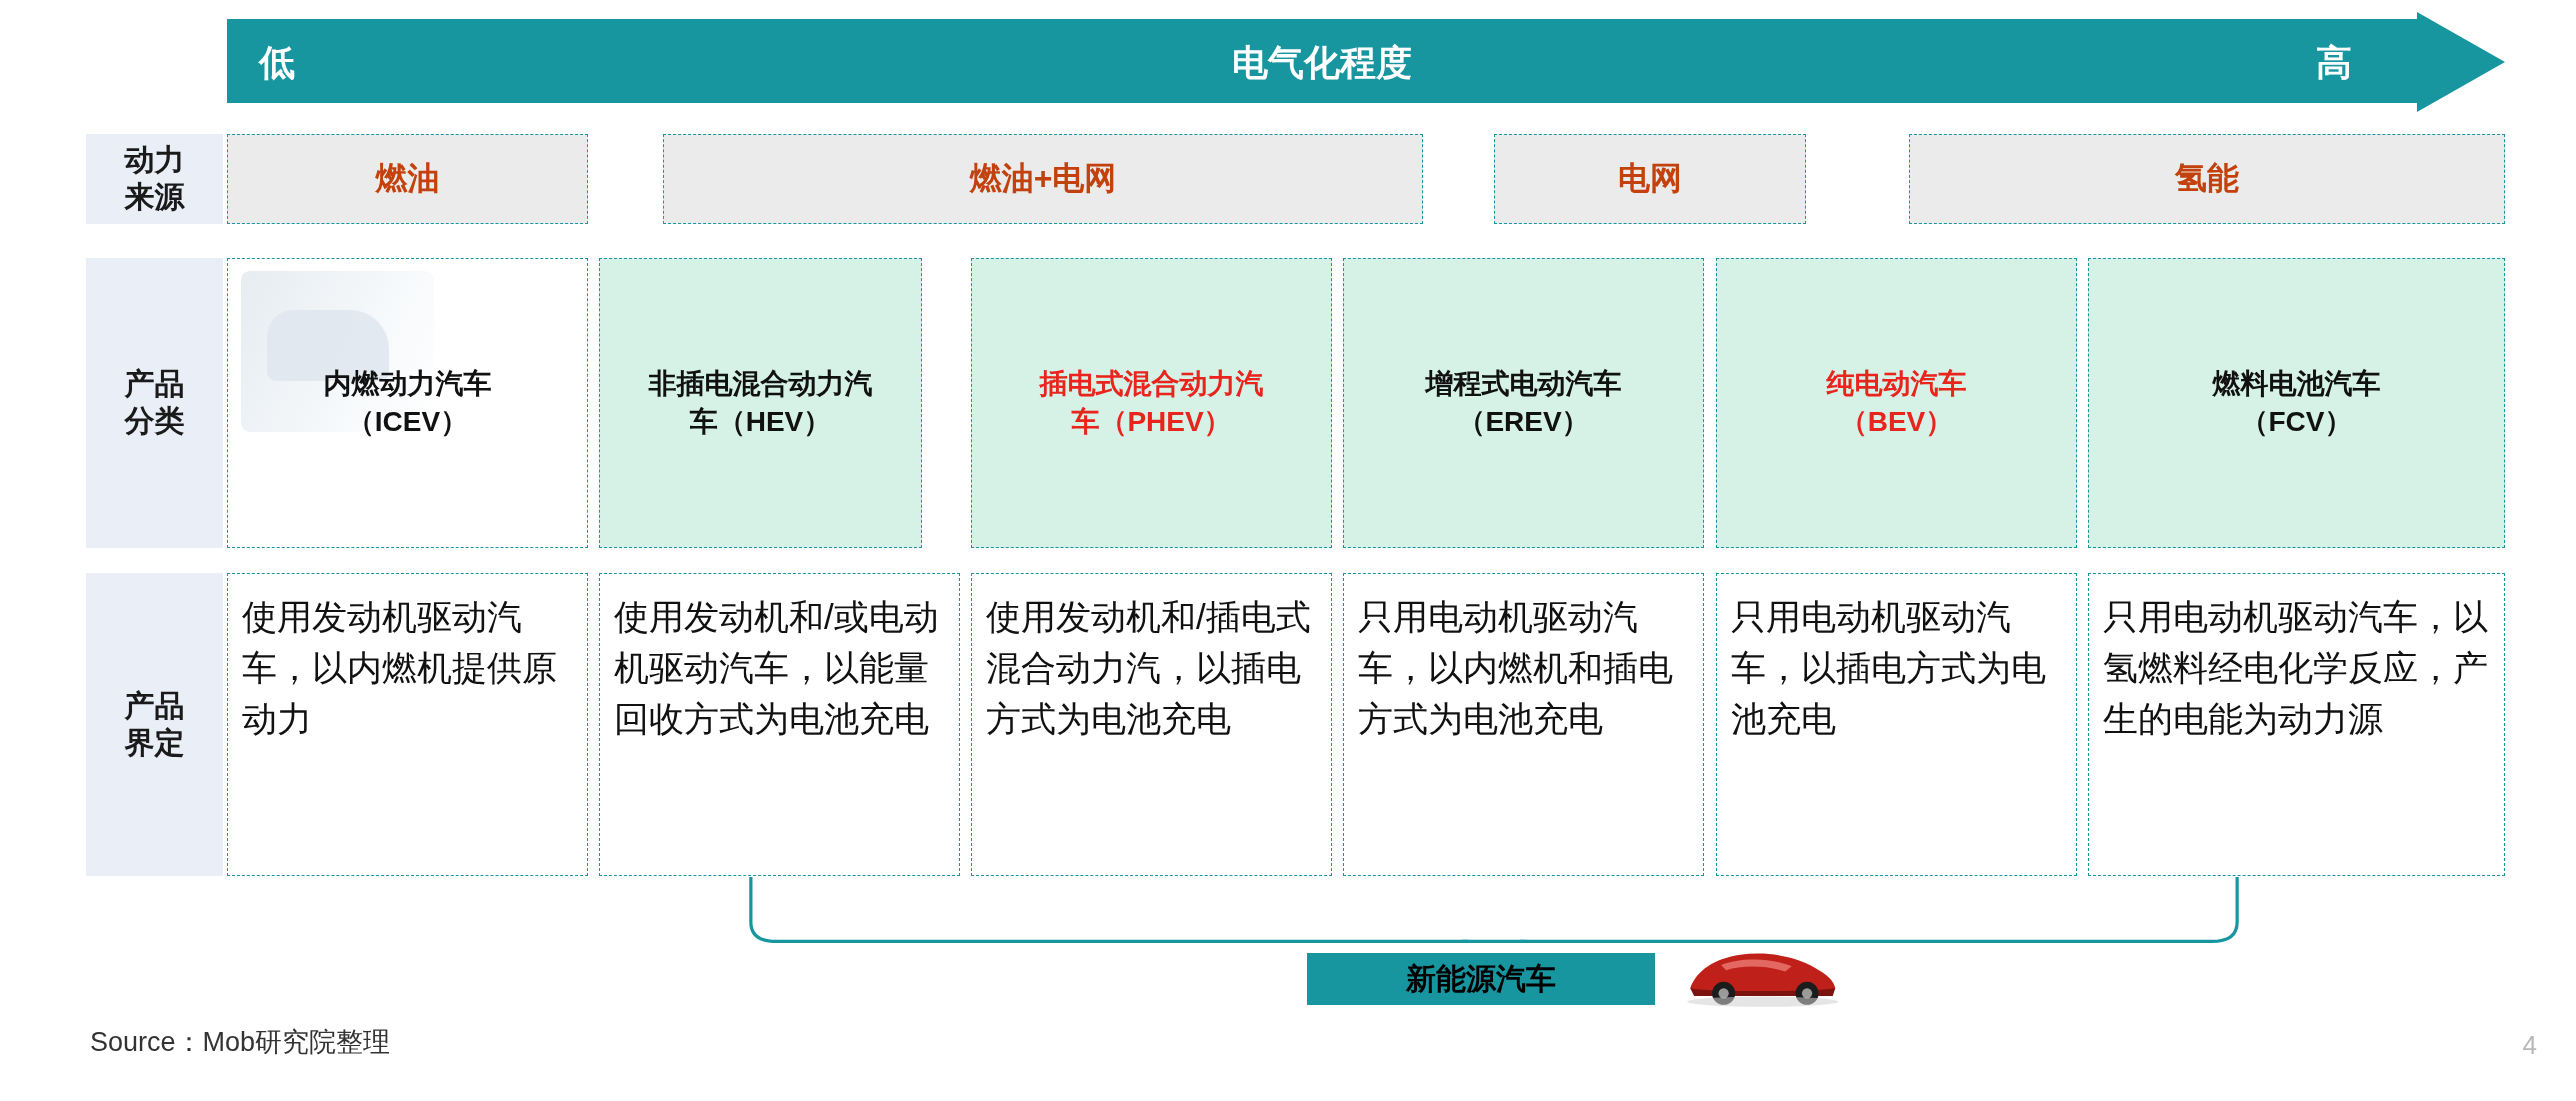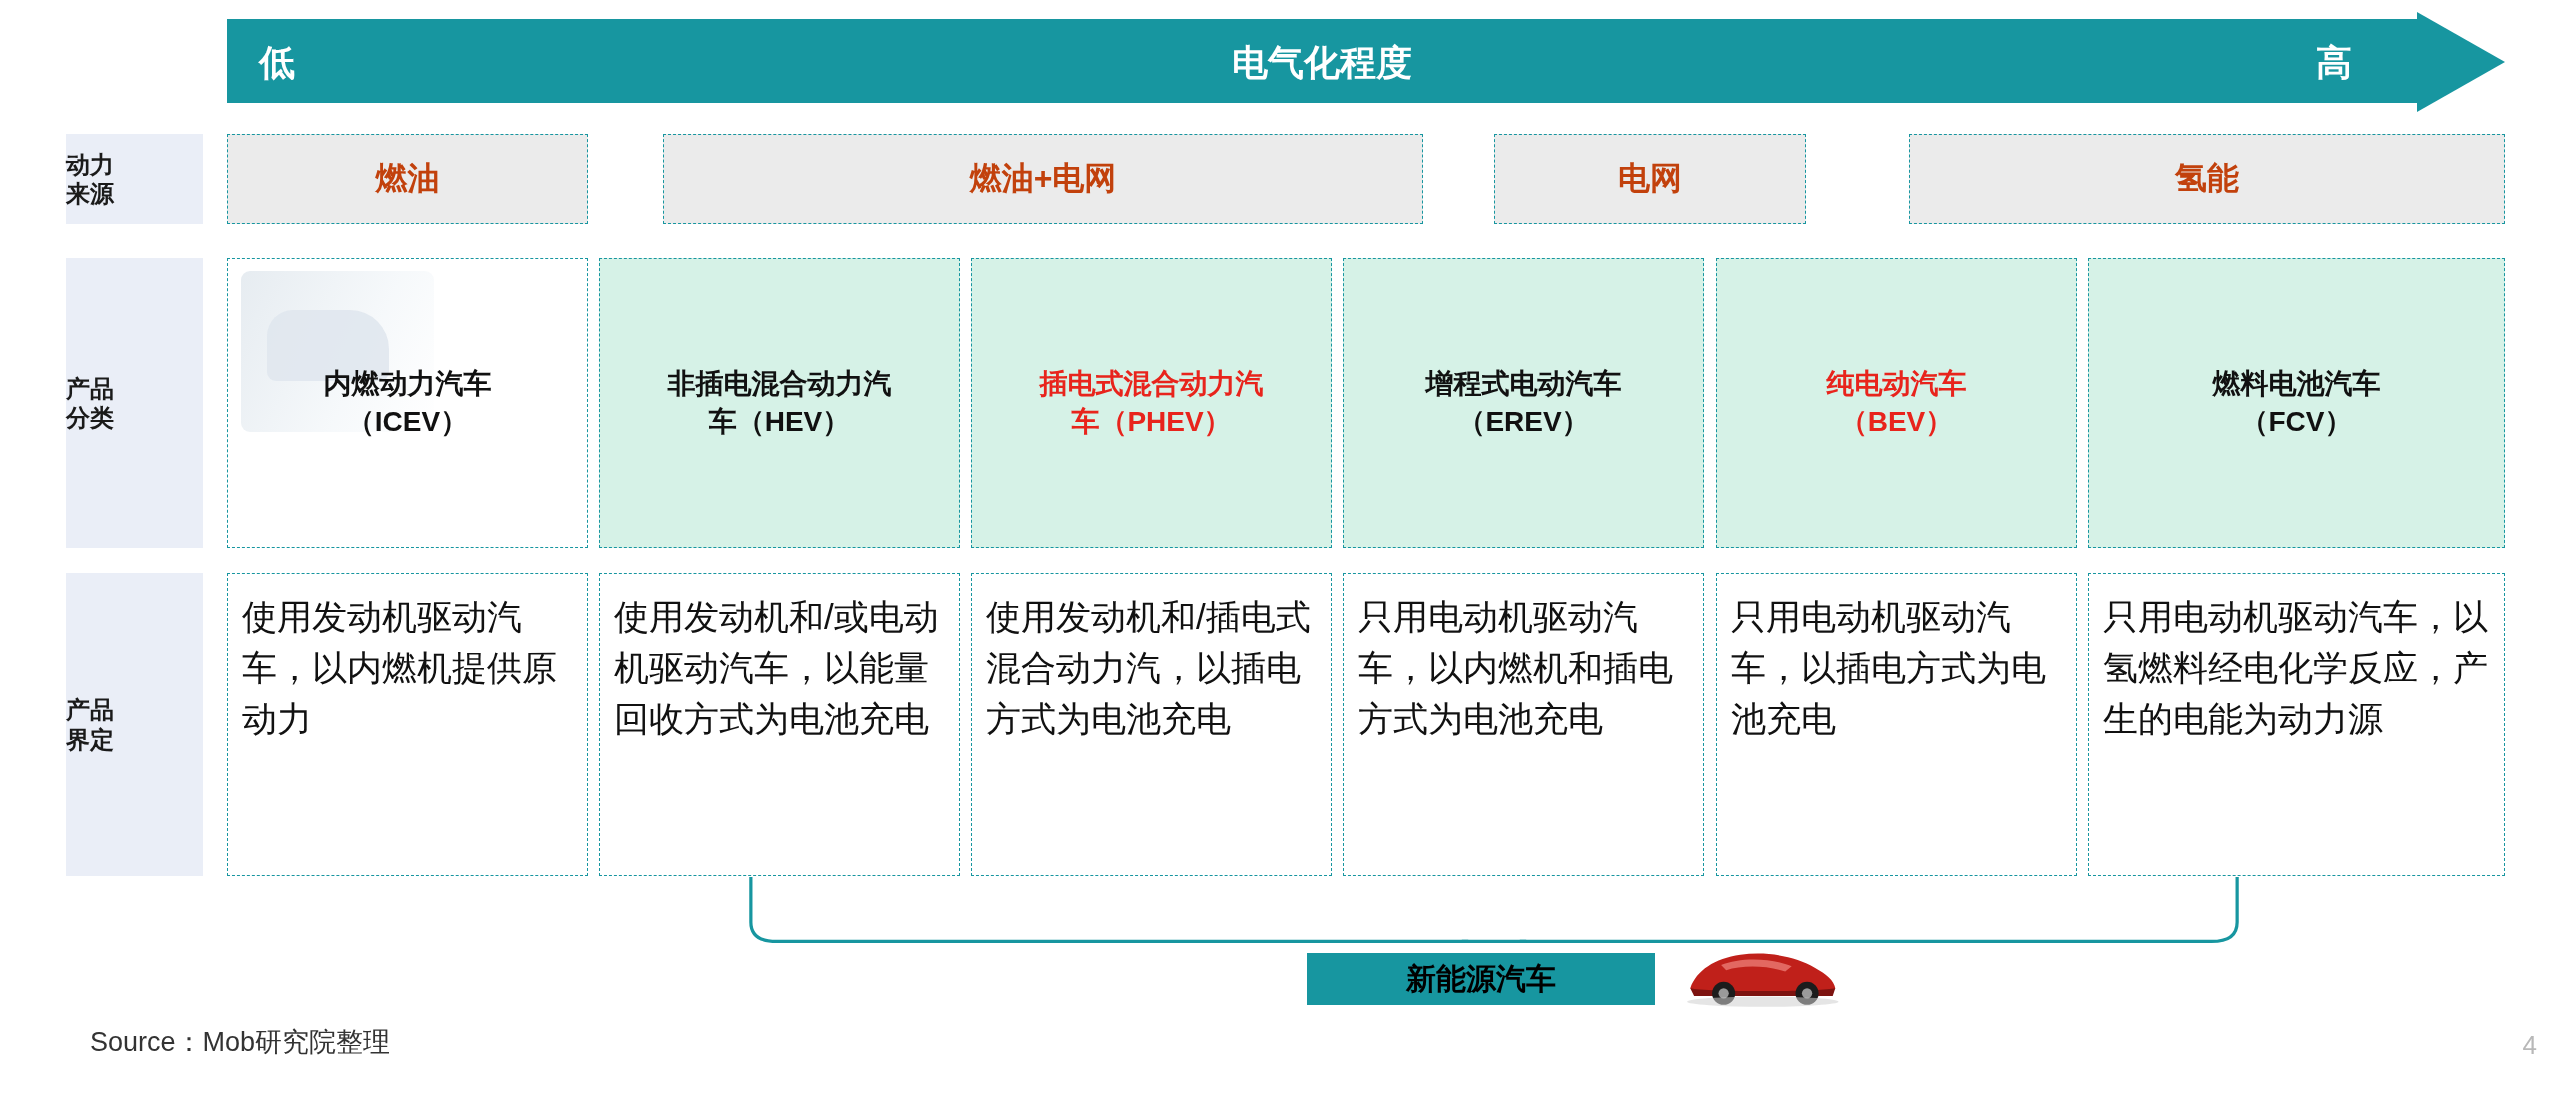--- a/index.html
+++ b/index.html
@@ -66,28 +66,28 @@
     width: 77px;
     text-align: right;
     color: #ffffff;
     font-size: 36px;
     font-weight: bold;
   }
 
   
   .row-label {
     position: absolute;
-    left: 66px;
+    left: 86px;
     width: 137px;
     background: #eaeef7;
     display: flex;
     align-items: center;
-    justify-content: flex-start;
+    justify-content: center;
     text-align: center;
-    font-size: 24px;
+    font-size: 30px;
     font-weight: bold;
     color: #1a1a1a;
     line-height: 1.22;
   }
   #label-power  { top: 134px;  height: 90px; }
   #label-class  { top: 258px;  height: 290px; }
   #label-define { top: 573px;  height: 303px; }
 
   
   .cell {
@@ -245,21 +245,21 @@
 <div class="cell power-cell" style="left:1909px;width:596px;">氢能</div>
 
 <div class="cell product-cell plain dark" style="left:227px;width:361px;">
   <div class="watermark"></div>
   <div style="position:relative;z-index:2;">
     <div>内燃动力汽车</div>
     <div>（ICEV）</div>
   </div>
 </div>
 
-<div class="cell product-cell tinted dark" style="left:599px;width:361px;">
+<div class="cell product-cell tinted dark" style="left:599px;width:323px;">
   <div>
     <div>非插电混合动力汽</div>
     <div>车（HEV）</div>
   </div>
 </div>
 
 <div class="cell product-cell tinted red" style="left:971px;width:361px;">
   <div>
     <div>插电式混合动力汽</div>
     <div>车（PHEV）</div>

